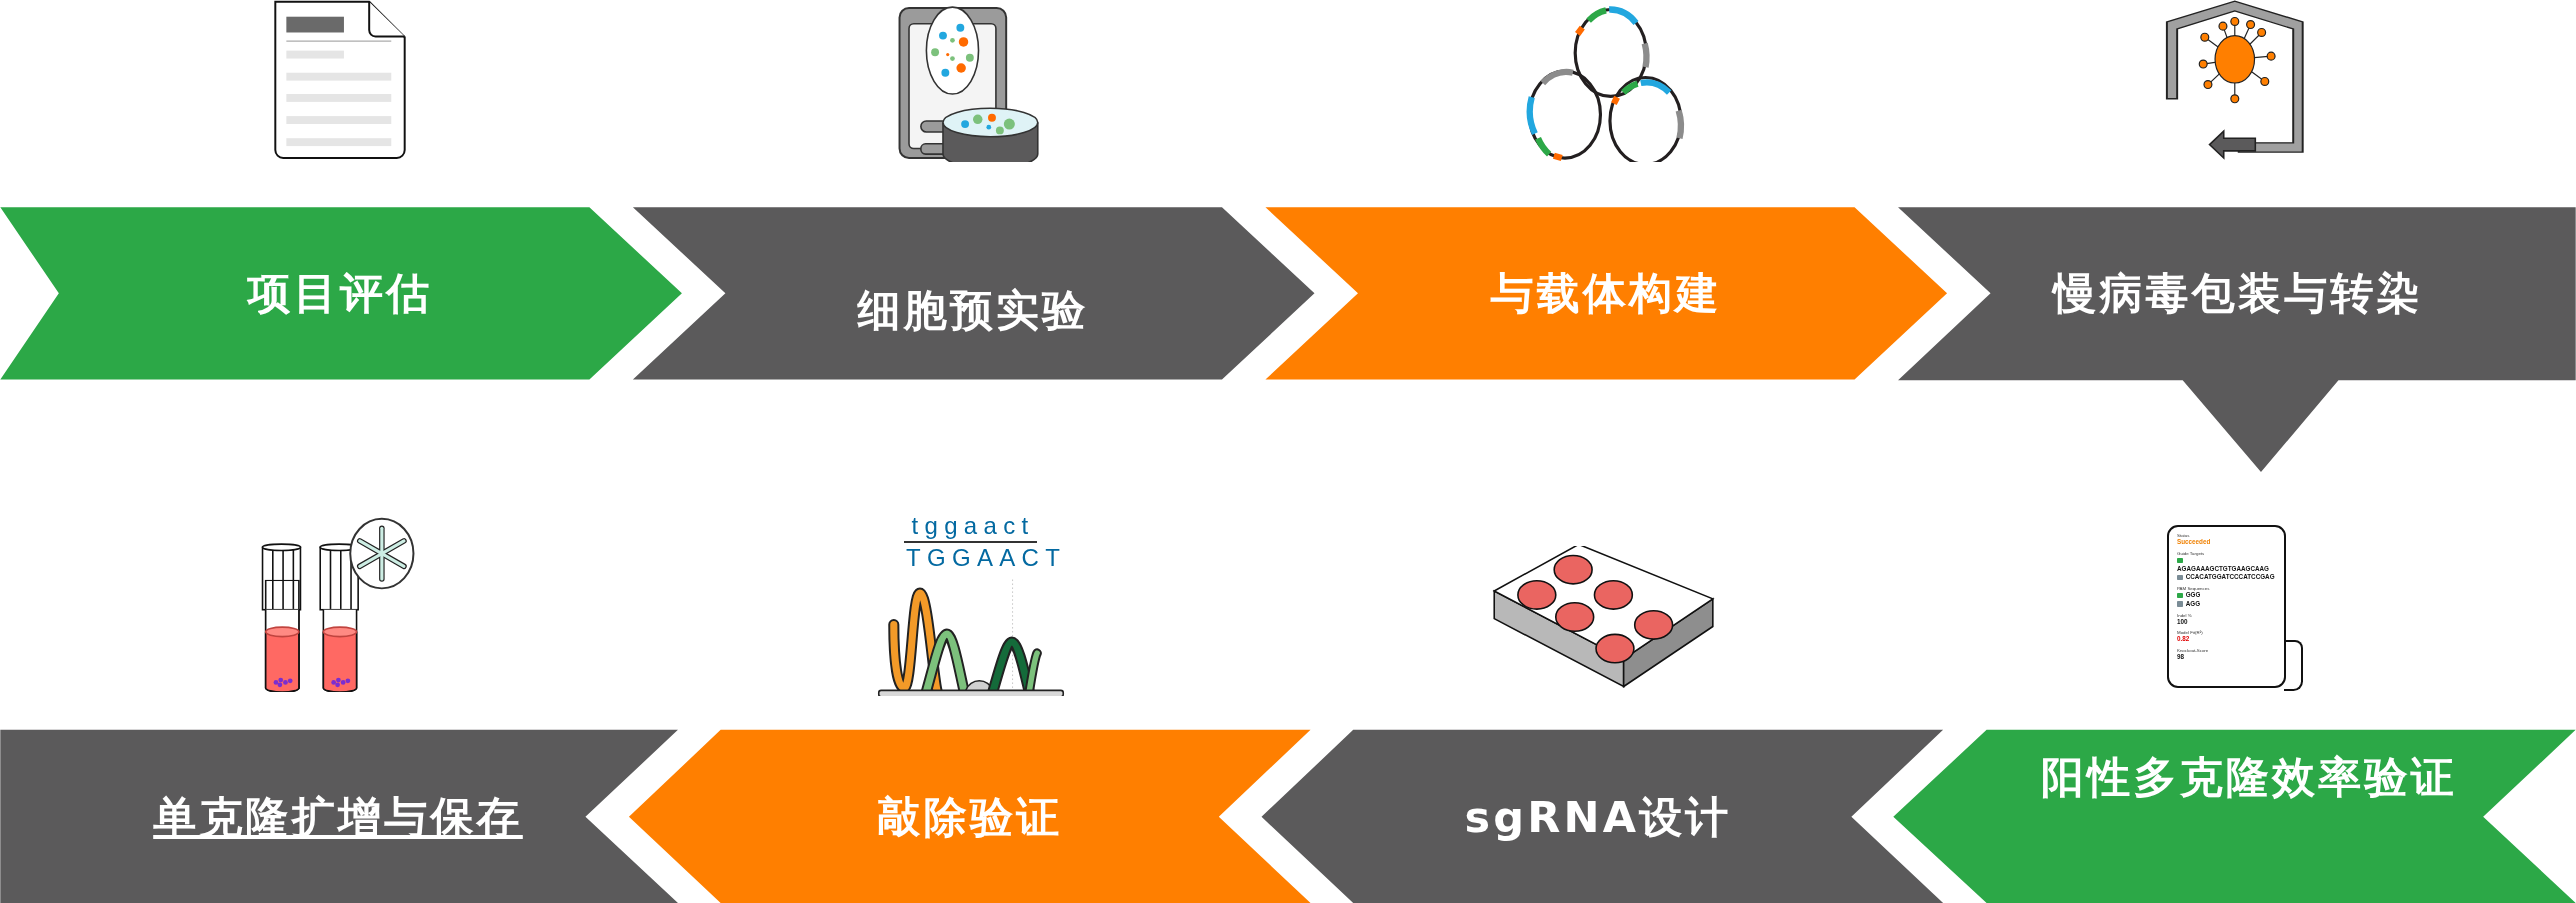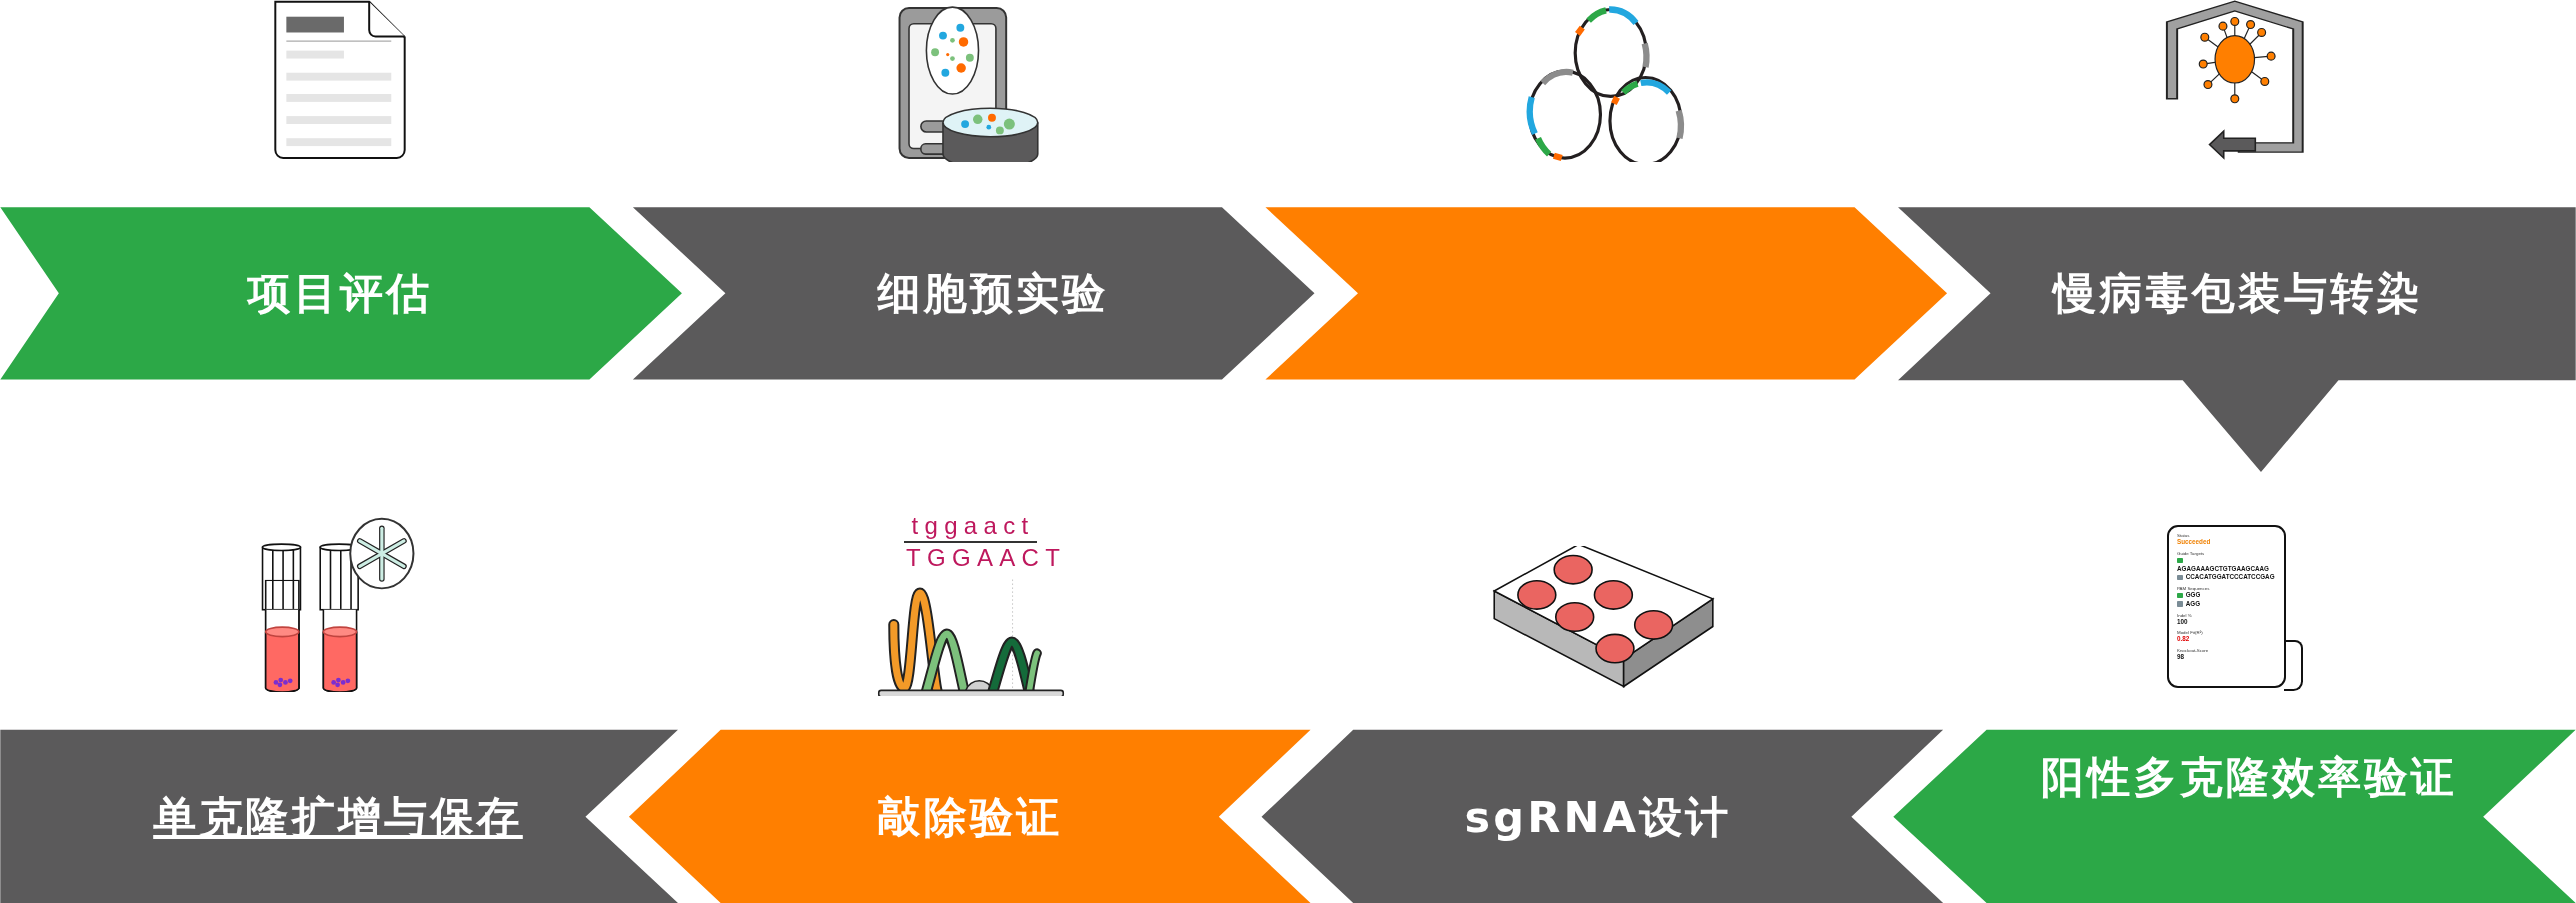--- a/index.html
+++ b/index.html
@@ -15,41 +15,42 @@
   .report .paper { position:absolute; left:0; top:0; width:119px; height:163px; border:2.4px solid #111;
                    border-radius:11px; background:#fff; box-sizing:border-box; padding:6.3px 8px; }
   .report .curl { position:absolute; left:117px; top:115px; width:17.4px; height:47px; border:2.4px solid #111;
                   border-left:none; border-radius:0 8px 9.5px 0; background:#fff; }
   .report .lbl { font-size:4.4px; color:#333; margin-top:4px; }
   .report .val { font-size:6.3px; font-weight:bold; color:#111; line-height:8.7px; }
   .report .val.ok { color:#f08000; }
   .report .val.red { color:#e00000; }
   .report .tag { display:inline-block; width:6.3px; height:5.5px; border-radius:0.8px; margin-right:2.4px; vertical-align:middle; }
   .tag.g { background:#2ca847; } .tag.s { background:#7a8c96; }
-  .seq { position:absolute; font-family:"Liberation Sans",sans-serif; color:#be185d; text-align:center; letter-spacing:6.3px; }
+  .seq { position:absolute; font-family:"Liberation Sans",sans-serif; color:#0369a1; text-align:center; letter-spacing:6.3px; }
 </style>
 </head>
 <body>
 
 <svg class="stage" width="2576" height="903" viewBox="0 0 3257 1142">
 
   <polygon fill="#2ca847" points="0,262 745,262 862,371 745,480 0,480 74,371"></polygon>
   <polygon fill="#5b5a5b" points="800,262 1545,262 1662,371 1545,480 800,480 917,371"></polygon>
   <polygon fill="#ff7f00" points="1600,262 2345,262 2462,371 2345,480 1600,480 1717,371"></polygon>
   <polygon fill="#5b5a5b" points="2400,262 3257,262 3257,481 2957,481 2859,597 2760,481 2400,481 2517,371"></polygon>
 
   <polygon fill="#5b5a5b" points="0,923 857,923 740,1033 857,1142 0,1142"></polygon>
   <polygon fill="#ff7f00" points="911,923 1657,923 1541,1033 1657,1142 911,1142 795,1033"></polygon>
   <polygon fill="#5b5a5b" points="1711,923 2457,923 2341,1033 2457,1142 1711,1142 1595,1033"></polygon>
   <polygon fill="#2ca847" points="2512,923 3257,923 3140,1033 3257,1142 2512,1142 2394,1033"></polygon>
 </svg>
 
 <div class="step-label" style="left:340px; top:293px;">项目评估</div>
-<div class="step-label" style="left:973px; top:293px;margin-left:20px;">细胞预实验</div>
+<div class="step-label" style="left:973px; top:310px;">细胞预实验</div>
 <div class="step-label" style="left:1606px; top:293px;">
+  <div>与载体构建</div>
 </div>
 <div class="step-label" style="left:2238px; top:293px;">慢病毒包装与转染</div>
 
 <div class="step-label" style="left:2249px; top:777px;">阳性多克隆效率验证</div>
 <div class="step-label" style="left:1598px; top:817px;">sgRNA设计</div>
 <div class="step-label" style="left:970px; top:817px;">敲除验证</div>
 <div class="step-label" style="left:338px; top:817px;text-decoration:underline;">单克隆扩增与保存</div>
 
 <svg class="icon" style="left:269px; top:0;" width="142" height="162" viewBox="0 0 180 205">
   <path d="M8,2 H127 L172,47 V190 A10,10 0 0 1 162,200 H18 A10,10 0 0 1 8,190 Z" fill="#fff" stroke="#111" stroke-width="2.5"></path>

